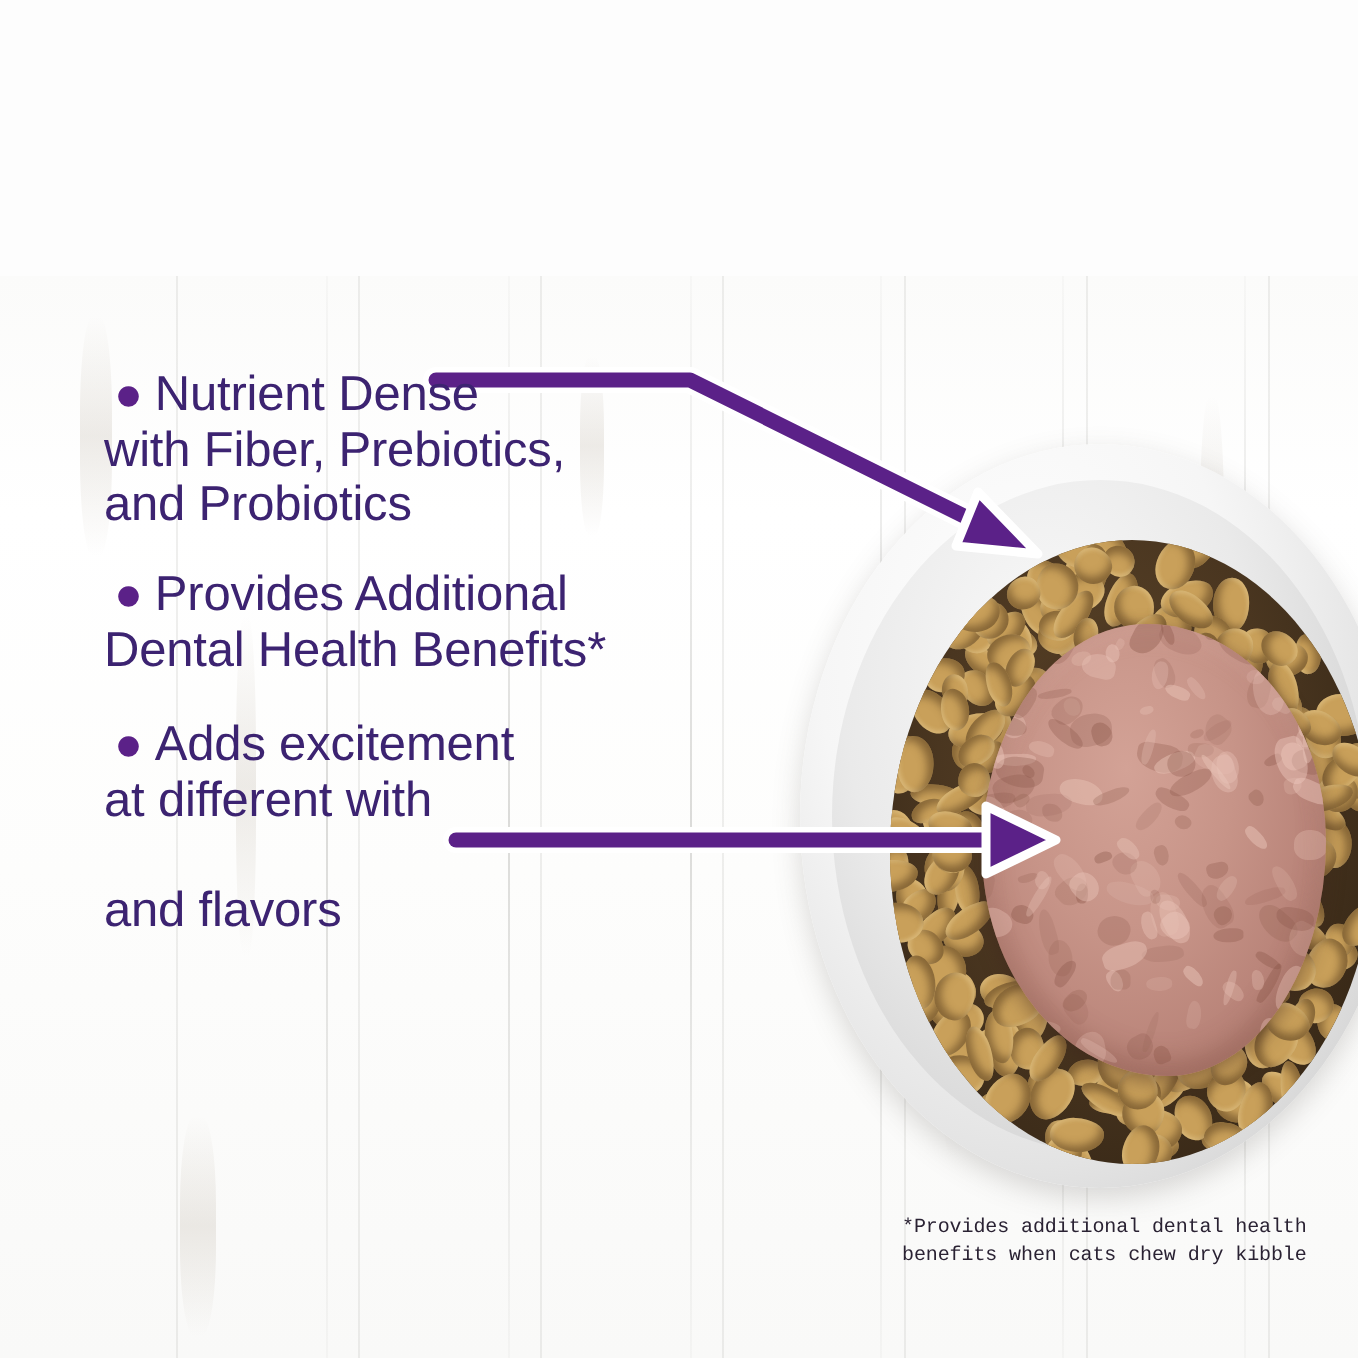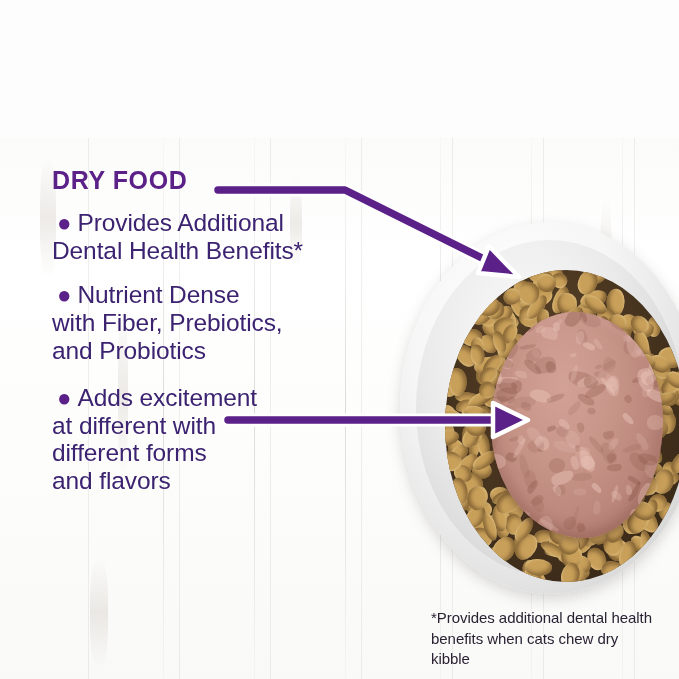--- a/index.html
+++ b/index.html
@@ -174,26 +174,27 @@
     overflow:hidden;
   }
   .pate-tex{
     position:absolute;
     border-radius:50%;
     background:rgba(255,255,255,0.0);
   }
 
   .footnote{
     position:absolute;
-    left:431px; top:608px;
+    left:451px; top:608px;
     width:228px;
     color:#2a2233;
-    font-size:15px;
+    font-size:10px;
     line-height:1.38;
     letter-spacing:-0.05px;
+    font-family:Liberation Mono, monospace;
   }
 </style>
 </head>
 <body>
 
 <div id="page">
 
   <div class="wood-bg">
     <div class="plank-seam" style="left:163px"></div>
     <div class="plank-seam" style="left:254px"></div>
@@ -587,39 +588,38 @@
 
     <g>
       <path d="M 228 420 L 498 420" fill="none" stroke="#FFFFFF" stroke-width="13" stroke-linecap="round"></path>
       <path d="M 228 420 L 498 420" fill="none" stroke="#5B2188" stroke-width="7.5" stroke-linecap="round"></path>
       <polygon points="528,420 493,403 493,437" fill="#5B2188" stroke="#FFFFFF" stroke-width="4.5" stroke-linejoin="round"></polygon>
     </g>
   </svg>
 
   <div class="copy">
 
-    <div class="section-title">DRY FOOD</div>
     <div class="bullets">
-      <div class="bullet">
-        <span class="dot">●</span><span>Provides Additional</span><br>
-        <span>Dental Health Benefits*</span>
-      </div>
       <div class="bullet">
         <span class="dot">●</span><span>Nutrient Dense</span><br>
         <span>with Fiber, Prebiotics,</span><br>
         <span>and Probiotics</span>
       </div>
+      <div class="bullet">
+        <span class="dot">●</span><span>Provides Additional</span><br>
+        <span>Dental Health Benefits*</span>
+      </div>
     </div>
 
     <div class="wet-block">
       <div class="bullets">
         <div class="bullet">
           <span class="dot">●</span><span>Adds excitement</span><br>
           <span>at different with</span><br>
-          <span>different forms</span><br>
+          <br>
           <span>and flavors</span>
         </div>
       </div>
     </div>
   </div>
 
   <div class="footnote">*Provides additional dental health benefits when cats chew dry kibble</div>
 
 </div>
 

